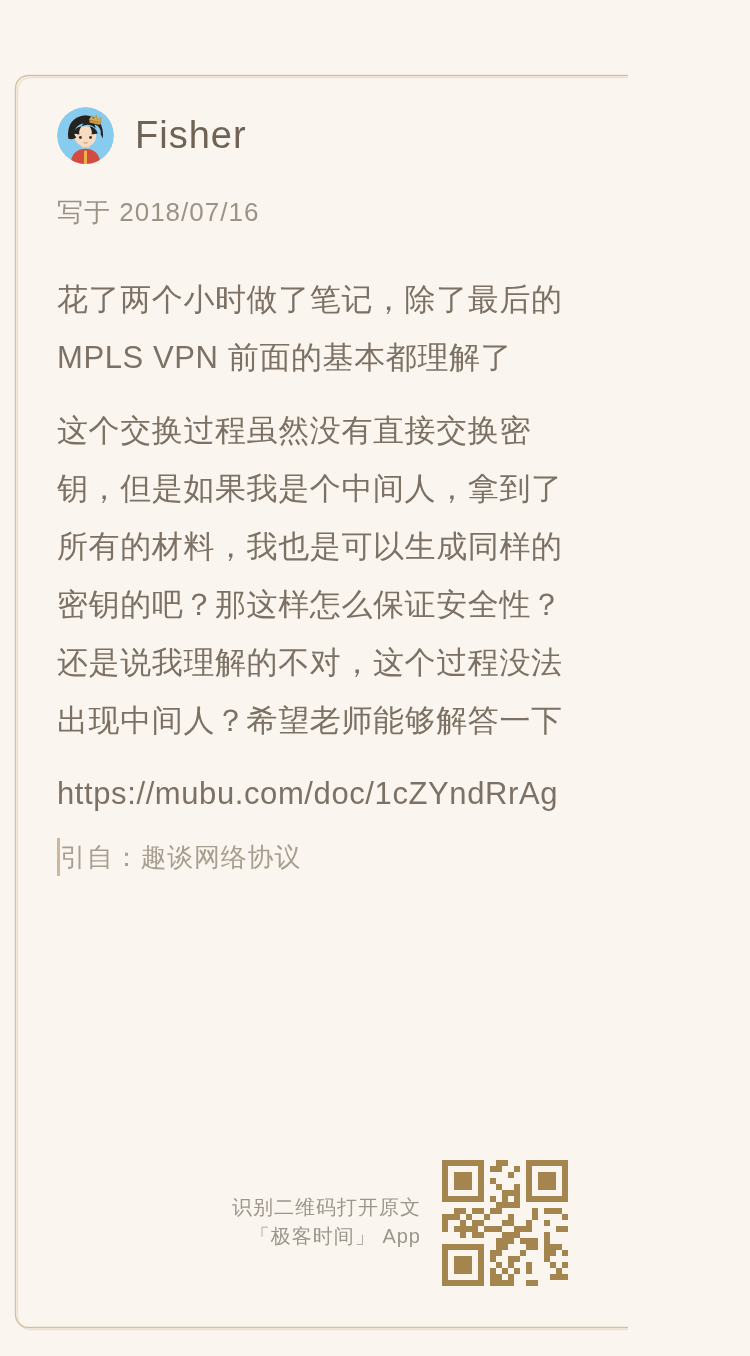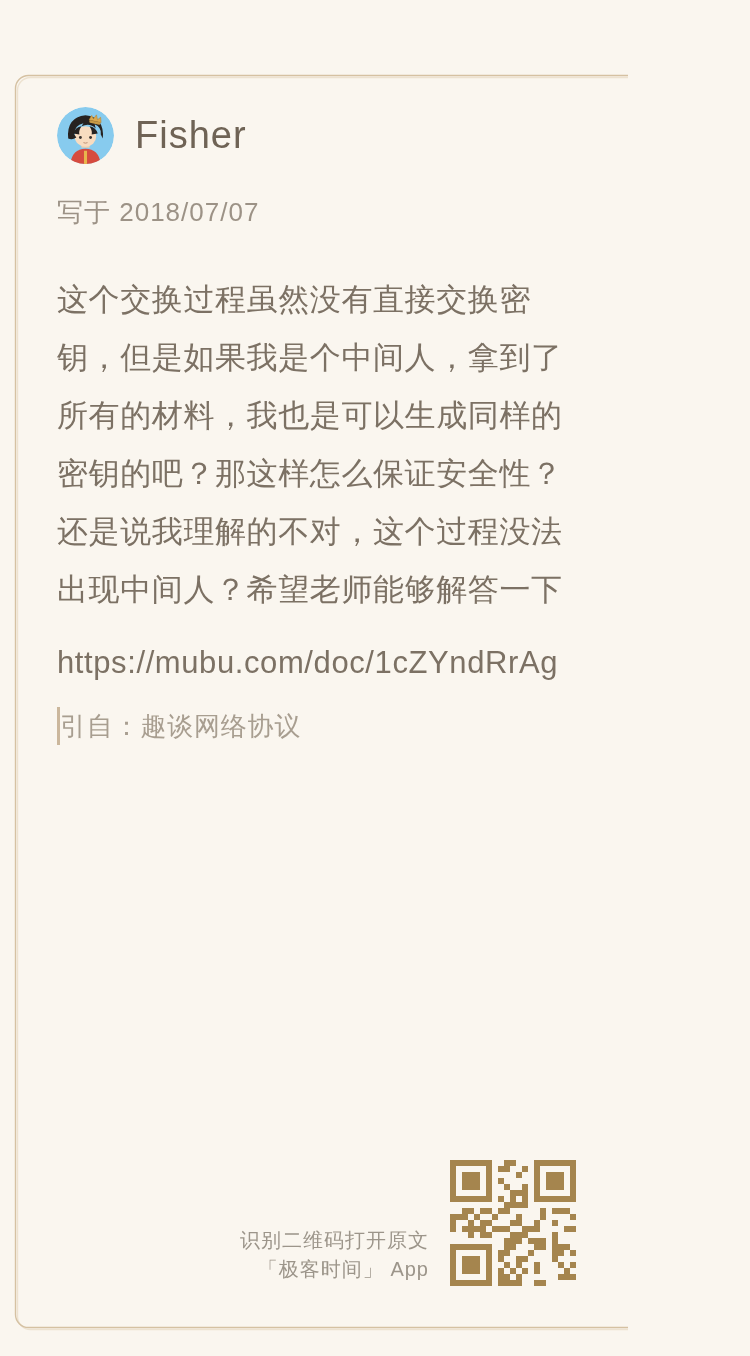--- a/index.html
+++ b/index.html
@@ -32,22 +32,22 @@
   .body-text p{margin:0 0 15px 0;}
   .notes p{margin:0;}
   .notes{margin-bottom:15px;}
   .quote{
     border-left:3px solid var(--quote_bar);
     padding-left:0;
     font-size:26px;line-height:38px;
     color:var(--quote_text);letter-spacing:0.8px;
   }
   .footer{
-    position:absolute;right:52px;top:1160px;
-    display:flex;align-items:flex-end;
+    position:absolute;right:60px;top:1160px;
+    display:flex;align-items:center;
   }
   .qr-caption{
     text-align:right;margin-right:21px;margin-bottom:2px;
     font-size:20px;line-height:29px;color:var(--caption_text);letter-spacing:1px;
   }
   .qr-box{width:126px;height:126px;flex:0 0 auto;}
   a.note-link{color:var(--body_text);text-decoration:none;cursor:pointer;}
 </style>
 </head>
 <body>
@@ -82,23 +82,24 @@
 
           <g transform="translate(33,6) rotate(12)">
             <path d="M0 7 L1.5 2 L4 5 L6 0.5 L8 5 L10.5 2 L12 7 Z" fill="#d9a94f" stroke="#b9893a" stroke-width="0.6"></path>
             <rect x="0.5" y="7" width="11" height="2.4" rx="1" fill="#c79a45"></rect>
           </g>
         </svg>
       </div>
       <div class="author-name">Fisher</div>
     </div>
 
-    <div class="date-line">写于 2018/07/07</div>
+    <div class="date-line">写于 2018/07/16</div>
 
     <div class="body-text">
+      <p>花了两个小时做了笔记，除了最后的 MPLS VPN 前面的基本都理解了</p>
       <p>这个交换过程虽然没有直接交换密钥，但是如果我是个中间人，拿到了所有的材料，我也是可以生成同样的密钥的吧？那这样怎么保证安全性？还是说我理解的不对，这个过程没法出现中间人？希望老师能够解答一下</p>
       <div class="notes">
         <p><a class="note-link">https://mubu.com/doc/1cZYndRrAg</a></p>
       </div>
 
       <div class="quote">
         <div>引自：趣谈网络协议</div>
       </div>
     </div>
 

